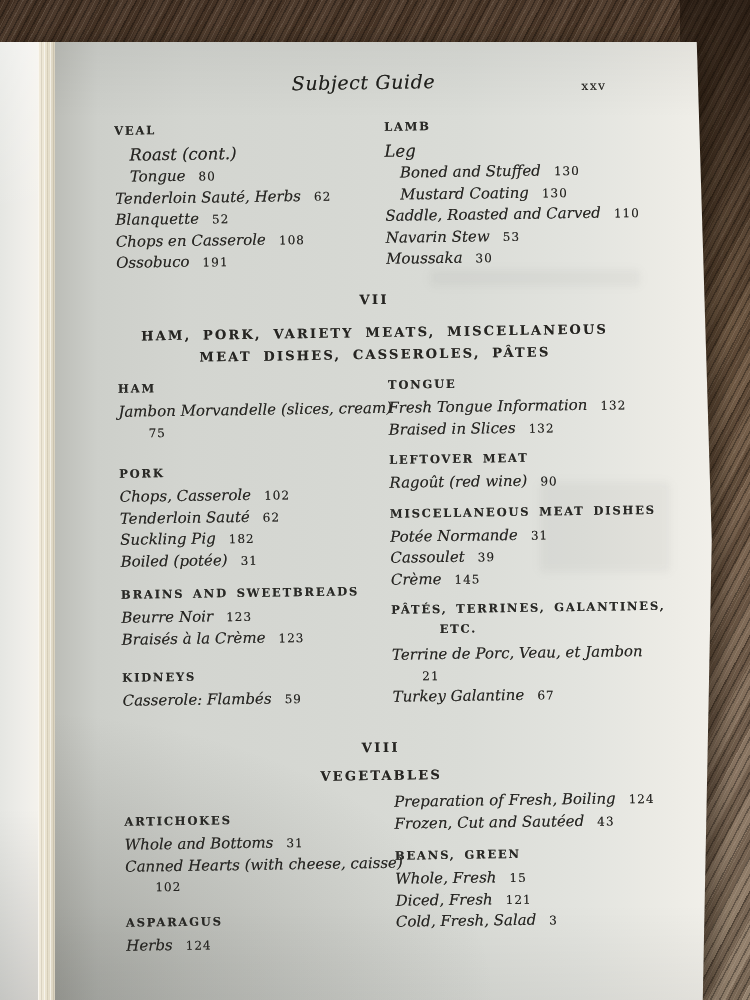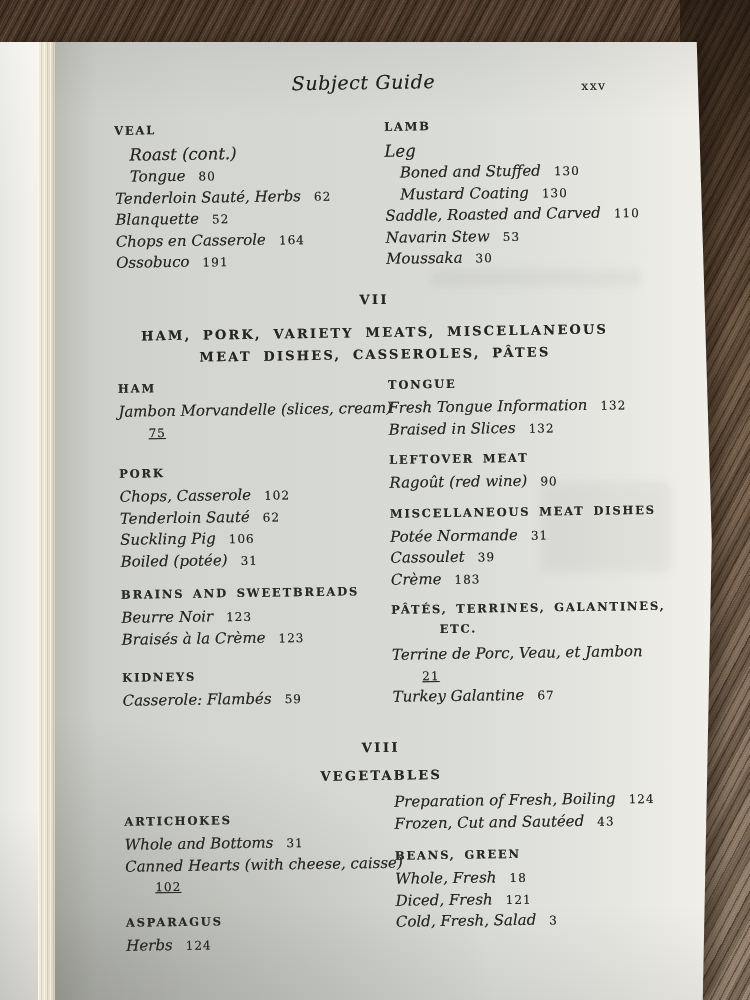--- a/index.html
+++ b/index.html
@@ -59,21 +59,21 @@
   .block{margin:0 0 16px 0;}
   .shead{margin:0 0 6px 0;font-size:11.5px;font-weight:700;
     letter-spacing:1.8px;word-spacing:3px;color:#292926;}
   .shead2{margin-top:2px;margin-left:48px;}
   .entries{margin:0;}
   .entry{font-style:italic;font-size:15px;line-height:20.5px;white-space:nowrap;}
   .entry.lg{font-size:16.5px;line-height:23px;}
   .entry.ind{padding-left:15px;}
   .entry.pagewrap{padding-left:30px;}
   .epage{font-style:normal;font-size:12px;letter-spacing:1px;margin-left:13px;}
-  .epage.pw{margin-left:0;text-decoration:underline;}
+  .epage.pw{margin-left:0;}
 
   .chapter{position:absolute;left:55px;width:645px;text-align:center;}
   .chap7{top:250px;}
   .chap8{top:698px;}
   .chapnum{font-size:13px;font-weight:700;letter-spacing:2.5px;margin-bottom:15px;}
   .chaptitle{font-size:13px;font-weight:700;letter-spacing:2.2px;word-spacing:5px;line-height:22px;}
   .chap8 .chapnum{margin-bottom:10px;}
 </style>
 </head>
 <body>
@@ -95,21 +95,21 @@
 
       <div class="cols topcols">
         <div class="colL">
           <section class="block">
             <h3 class="shead">VEAL</h3>
             <div class="entries">
                 <div class="entry ind lg"><span>Roast (cont.)</span></div>
                 <div class="entry ind"><span>Tongue</span><span class="epage">80</span></div>
                 <div class="entry"><span>Tenderloin Sauté, Herbs</span><span class="epage">62</span></div>
                 <div class="entry"><span>Blanquette</span><span class="epage">52</span></div>
-                <div class="entry"><span>Chops en Casserole</span><span class="epage">164</span></div>
+                <div class="entry"><span>Chops en Casserole</span><span class="epage">108</span></div>
                 <div class="entry"><span>Ossobuco</span><span class="epage">191</span></div>
               </div>
           </section>
         </div>
         <div class="colR">
           <section class="block">
             <h3 class="shead">LAMB</h3>
             <div class="entries">
                 <div class="entry lg"><span>Leg</span></div>
                 <div class="entry ind"><span>Boned and Stuffed</span><span class="epage">130</span></div>
@@ -135,21 +135,21 @@
             <div class="entries">
                 <div class="entry"><span>Jambon Morvandelle (slices, cream)</span></div>
                 <div class="entry pagewrap"><span class="epage pw">75</span></div>
               </div>
           </section>
           <section class="block" style="margin-bottom:15px">
             <h3 class="shead">PORK</h3>
             <div class="entries">
                 <div class="entry"><span>Chops, Casserole</span><span class="epage">102</span></div>
                 <div class="entry"><span>Tenderloin Sauté</span><span class="epage">62</span></div>
-                <div class="entry"><span>Suckling Pig</span><span class="epage">106</span></div>
+                <div class="entry"><span>Suckling Pig</span><span class="epage">182</span></div>
                 <div class="entry"><span>Boiled (potée)</span><span class="epage">31</span></div>
               </div>
           </section>
           <section class="block" style="margin-bottom:20px">
             <h3 class="shead">BRAINS AND SWEETBREADS</h3>
             <div class="entries">
                 <div class="entry"><span>Beurre Noir</span><span class="epage">123</span></div>
                 <div class="entry"><span>Braisés à la Crème</span><span class="epage">123</span></div>
               </div>
           </section>
@@ -172,21 +172,21 @@
             <h3 class="shead">LEFTOVER MEAT</h3>
             <div class="entries">
                 <div class="entry"><span>Ragoût (red wine)</span><span class="epage">90</span></div>
               </div>
           </section>
           <section class="block" style="margin-bottom:12px">
             <h3 class="shead">MISCELLANEOUS MEAT DISHES</h3>
             <div class="entries">
                 <div class="entry"><span>Potée Normande</span><span class="epage">31</span></div>
                 <div class="entry"><span>Cassoulet</span><span class="epage">39</span></div>
-                <div class="entry"><span>Crème</span><span class="epage">183</span></div>
+                <div class="entry"><span>Crème</span><span class="epage">145</span></div>
               </div>
           </section>
           <section class="block">
             <h3 class="shead">PÂTÉS, TERRINES, GALANTINES,</h3>
             <div class="shead shead2">ETC.</div>
             <div class="entries" style="margin-top:8px">
                 <div class="entry"><span>Terrine de Porc, Veau, et Jambon</span></div>
                 <div class="entry pagewrap"><span class="epage pw">21</span></div>
                 <div class="entry"><span>Turkey Galantine</span><span class="epage">67</span></div>
               </div>
@@ -219,21 +219,21 @@
         <div class="colR">
           <section class="block" style="margin-bottom:14px">
             <div class="entries">
                 <div class="entry"><span>Preparation of Fresh, Boiling</span><span class="epage">124</span></div>
                 <div class="entry"><span>Frozen, Cut and Sautéed</span><span class="epage">43</span></div>
               </div>
           </section>
           <section class="block">
             <h3 class="shead">BEANS, GREEN</h3>
             <div class="entries">
-                <div class="entry"><span>Whole, Fresh</span><span class="epage">18</span></div>
+                <div class="entry"><span>Whole, Fresh</span><span class="epage">15</span></div>
                 <div class="entry"><span>Diced, Fresh</span><span class="epage">121</span></div>
                 <div class="entry"><span>Cold, Fresh, Salad</span><span class="epage">3</span></div>
               </div>
           </section>
         </div>
       </div>
 
     </div>
   </div>
 </div>

